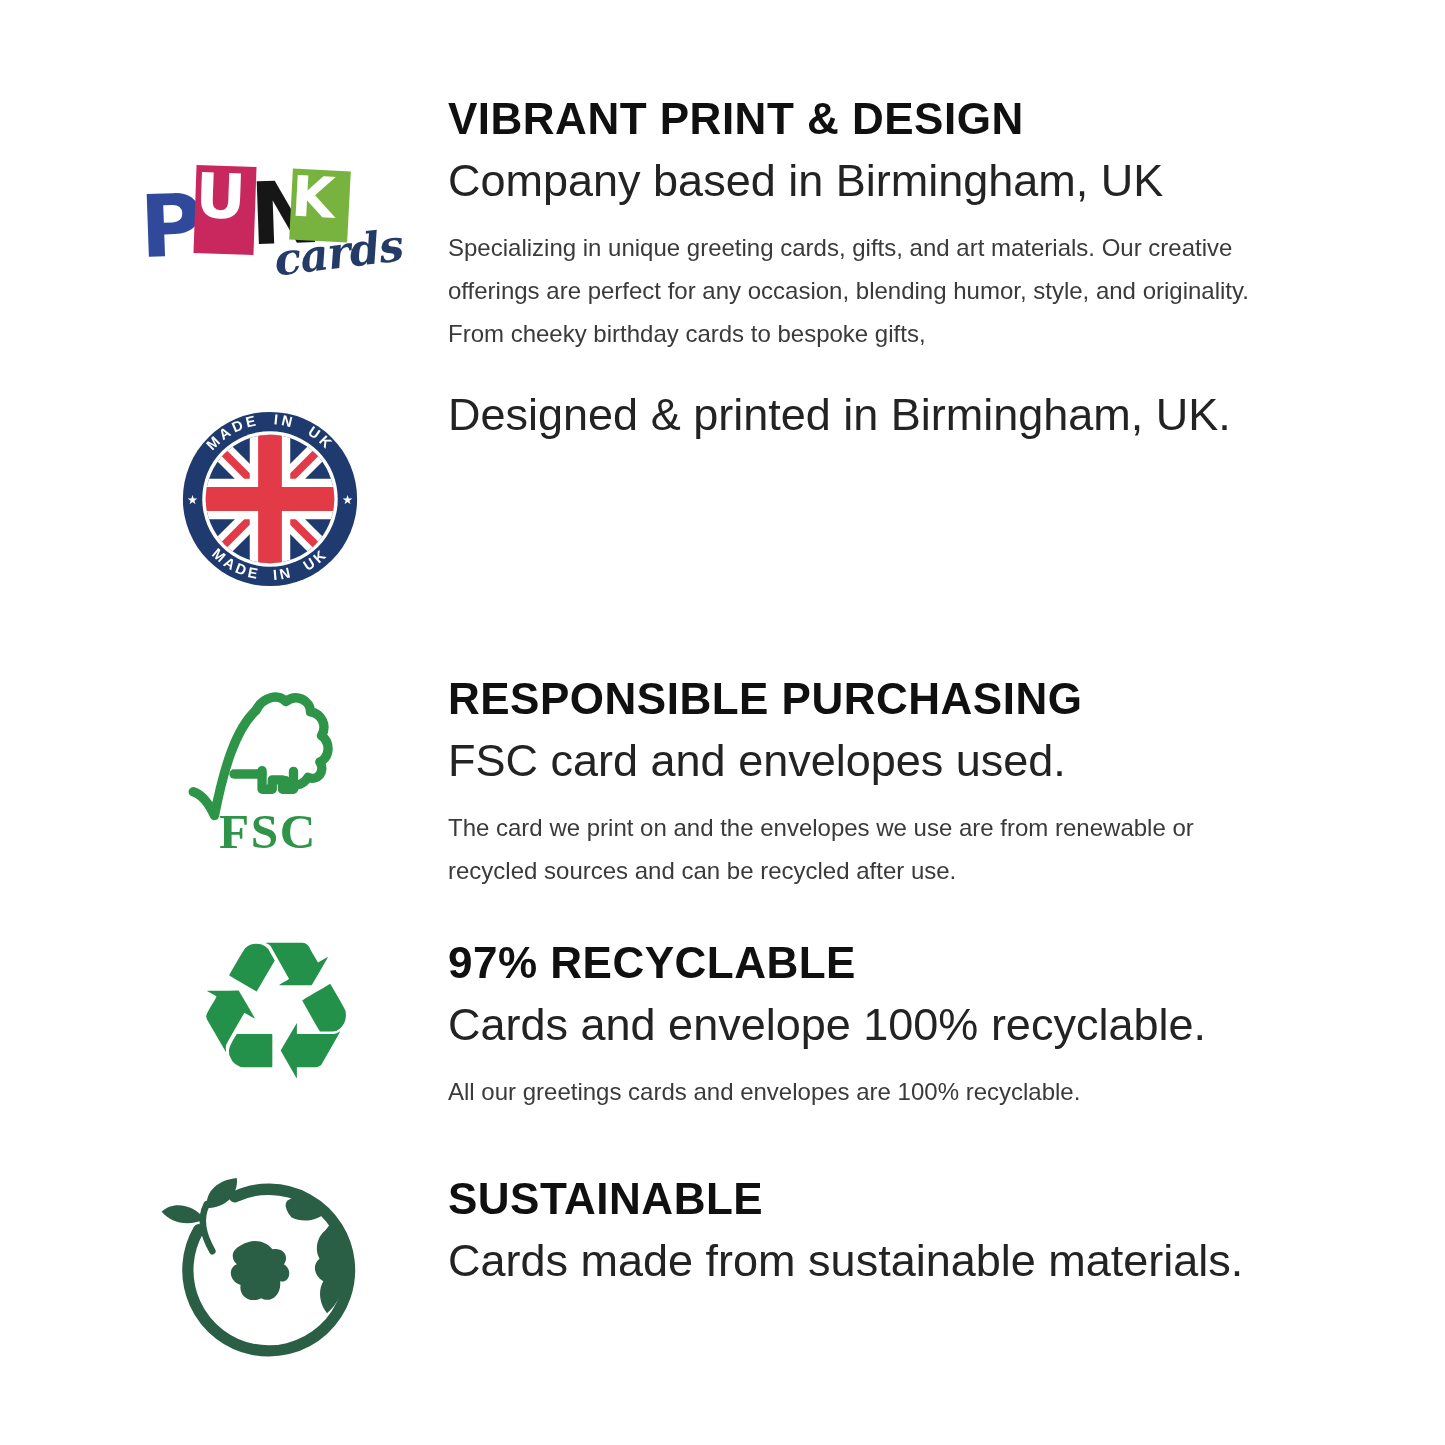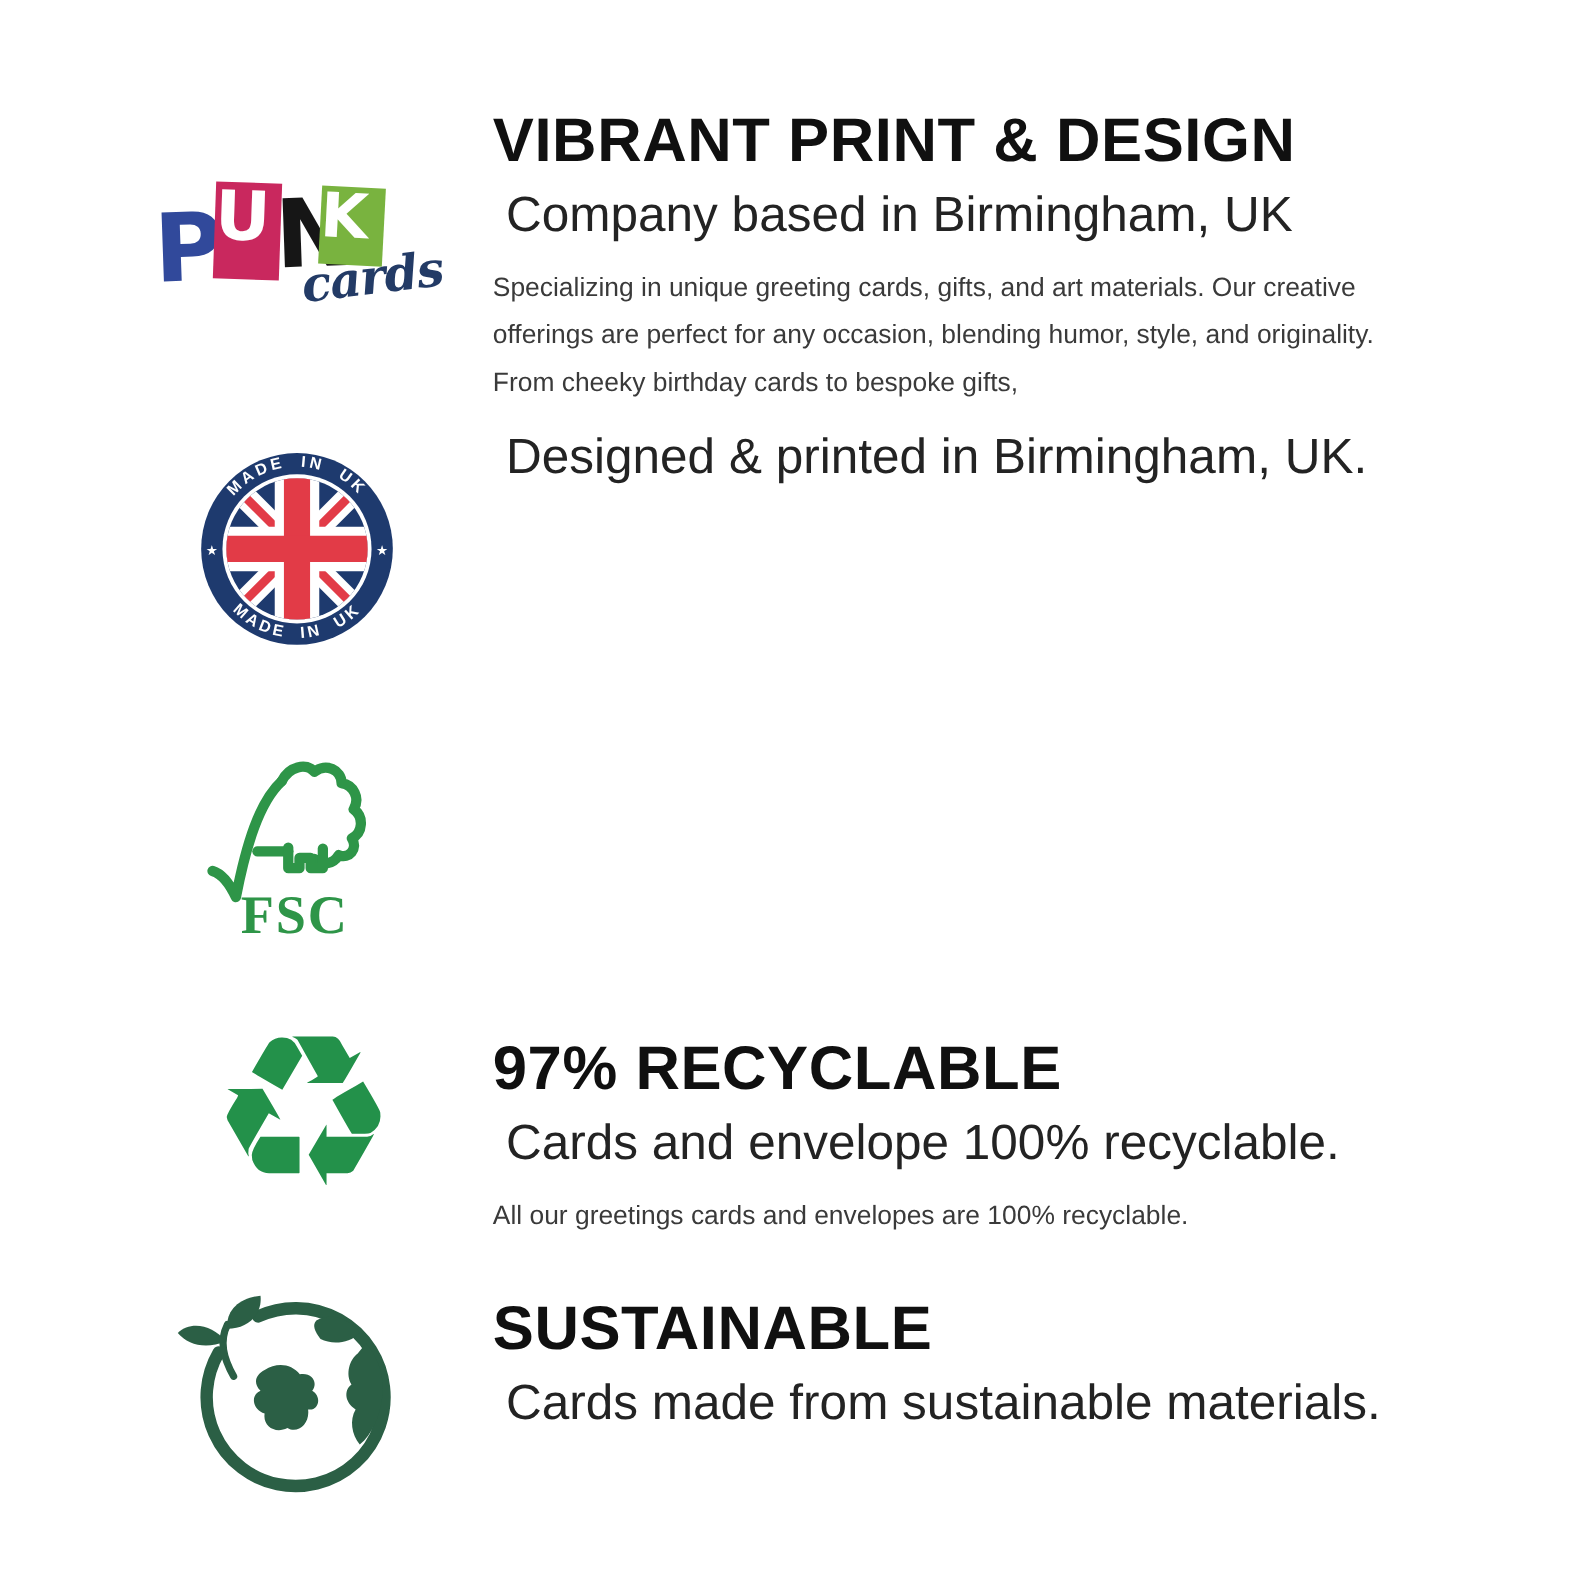--- a/index.html
+++ b/index.html
@@ -9,25 +9,25 @@
     background:#ffffff;
     font-family:"Liberation Sans",sans-serif;
     overflow:hidden;
   }
   .abs{position:absolute;}
 
   
   .text-block{position:absolute;left:448px;width:900px;}
   .text-block h2{
     margin:0 0 8px 0;
-    font-size:56px;line-height:1.2;font-weight:bold;
+    font-size:44px;line-height:1.2;font-weight:bold;
     color:#101010;letter-spacing:.5px;
   }
   .text-block h3{
-    margin:0 0 18px 12px;
+    margin:0 0 18px 0;
     font-size:45px;line-height:1.2;font-weight:400;
     color:#232323;letter-spacing:0;
   }
   .text-block p{
     margin:0;
     font-size:24px;line-height:43px;color:#3a3a3a;
     white-space:pre-line;
   }
 
   
@@ -111,20 +111,26 @@
     <svg viewBox="0 0 200 212" width="170" height="181">
       <g fill="none" stroke="#2E9548" stroke-width="11" stroke-linecap="round" stroke-linejoin="round">
         <path d="M 12 124 C 22 127 31 139 37 152 C 48 96 62 50 86 28"></path>
         <path d="M 86 28 C 94 12 112 8 121 18 C 133 8 150 16 150 30 C 163 32 170 46 163 58 C 174 66 173 83 161 89 C 168 100 158 112 147 107 C 141 117 129 119 121 111"></path>
         <path d="M 60 103 L 93 103"></path>
         <path d="M 93 99 L 93 121 L 105 121 L 105 110 L 117 110 L 117 121 L 130 121 L 130 100"></path>
       </g>
       <text x="100" y="190" text-anchor="middle" fill="#2E9548" font-family="Liberation Serif, serif" font-size="58" font-weight="bold" letter-spacing="2">FSC</text>
     </svg>
   </div>
+  <div class="text-block" style="top:673px;">
+    <h2>RESPONSIBLE PURCHASING</h2>
+    <h3>FSC card and envelopes used.</h3>
+    <p>The card we print on and the envelopes we use are from renewable or
+recycled sources and can be recycled after use.</p>
+  </div>
 
   <div class="abs recycle-holder">
     <span>♻</span>
   </div>
   <div class="text-block" style="top:937px;">
     <h2>97% RECYCLABLE</h2>
     <h3>Cards and envelope 100% recyclable.</h3>
     <p>All our greetings cards and envelopes are 100% recyclable.</p>
   </div>
 

